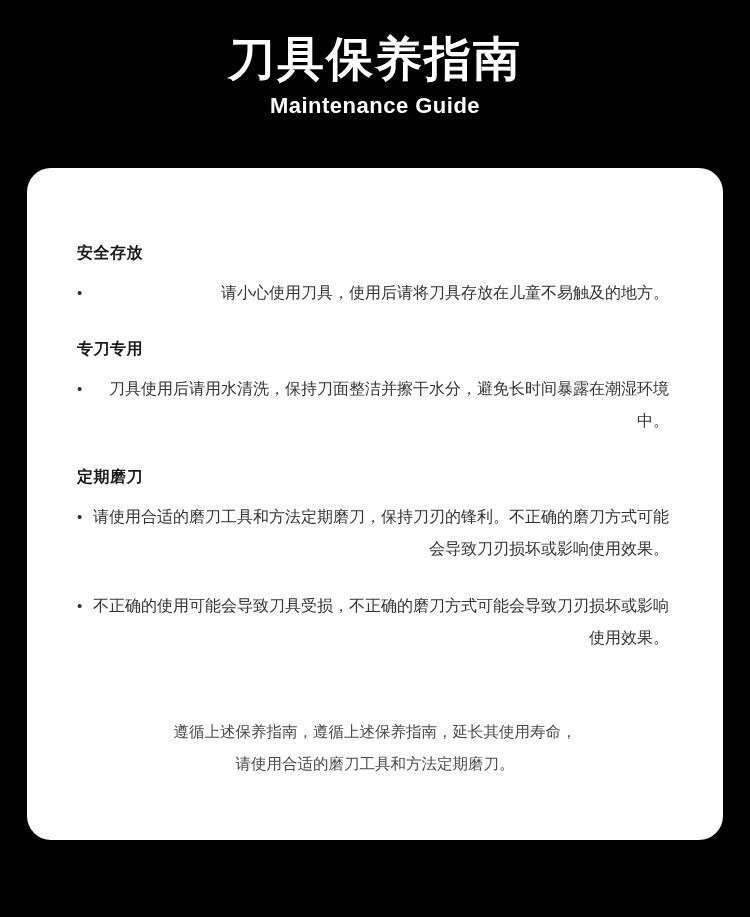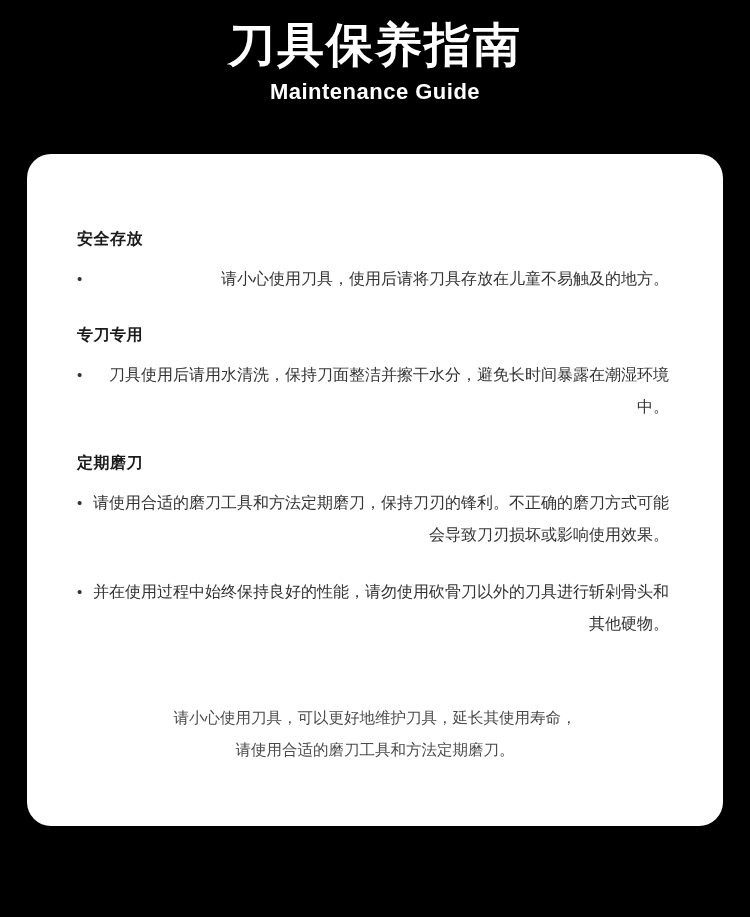--- a/index.html
+++ b/index.html
@@ -13,21 +13,21 @@
     overflow: hidden;
     font-family: "Liberation Sans", sans-serif;
   }
   .page {
     width: 750px;
     height: 917px;
     background: #000000;
     position: relative;
   }
   .header {
-    padding-top: 16px;
+    padding-top: 30px;
     text-align: center;
     color: #ffffff;
   }
   .page-title {
     font-size: 47px;
     font-weight: 800;
     line-height: 1.25;
     letter-spacing: 2px;
     color: #ffffff;
   }
@@ -129,25 +129,25 @@
           <span class="bullet-dot">•</span>
           <span class="bullet-text">请使用合适的磨刀工具和方法定期磨刀，保持刀刃的锋利。不正确的磨刀方式可能会导致刀刃损坏或影响使用效果。</span>
         </li>
       </ul>
     </div>
 
     <div class="section">
       <ul class="bullet-list">
         <li class="bullet-item">
           <span class="bullet-dot">•</span>
-          <span class="bullet-text">并在使用过程中始终保持良好的性能，请勿使用砍骨刀以外的刀具进行斩剁骨头和其他硬物。</span>
+          <span class="bullet-text">不正确的使用可能会导致刀具受损，不正确的磨刀方式可能会导致刀刃损坏或影响使用效果。</span>
         </li>
       </ul>
     </div>
 
     <div class="footer-note">
-      <div>请小心使用刀具，可以更好地维护刀具，延长其使用寿命，</div>
+      <div>遵循上述保养指南，遵循上述保养指南，延长其使用寿命，</div>
       <div>请使用合适的磨刀工具和方法定期磨刀。</div>
     </div>
 
   </div>
 
 </div>
 
 </body></html>

